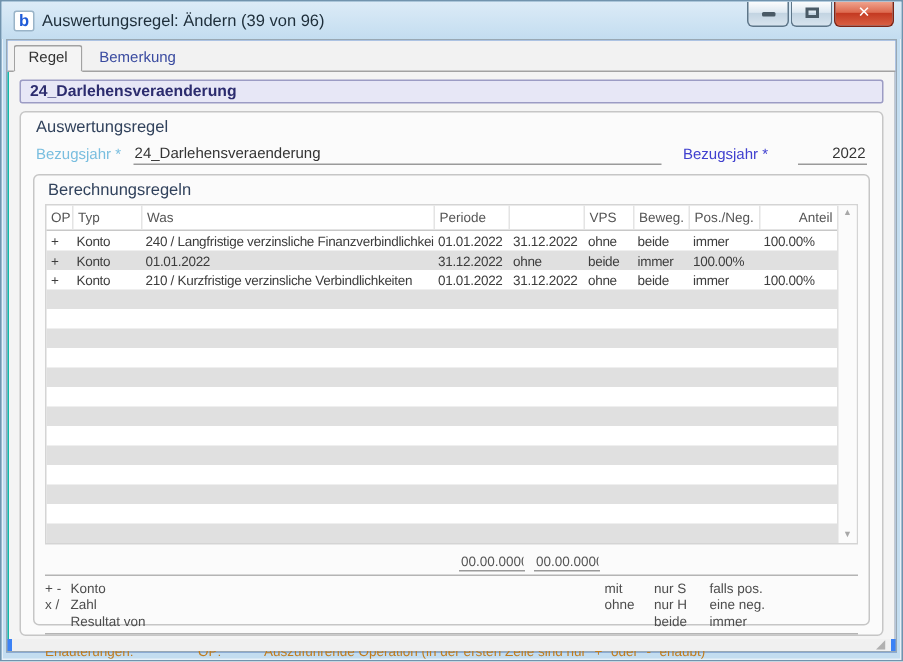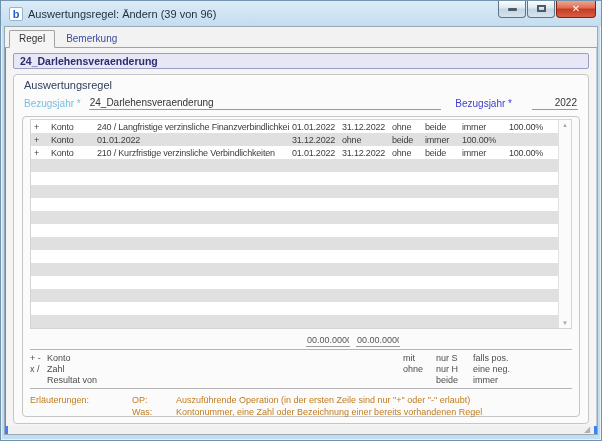--- a/index.html
+++ b/index.html
@@ -184,23 +184,35 @@
 
         <div class="field-row">
           <span class="lbl-bezeichnung">Bezugsjahr *</span>
           <input class="u-field f-bezeichnung" value="24_Darlehensveraenderung" style="">
           <span class="spacer"></span>
           <span class="lbl-bezugsjahr">Bezugsjahr *</span>
           <input class="u-field f-bezugsjahr" value="2022" style="">
         </div>
 
         <div class="groupbox gb-inner">
+          <div class="gb-label">Berechnungsregeln</div>
 
           <div class="table-wrap">
             <div class="table-main">
+              <div class="grid-cols thead">
+                <div>OP</div>
+                <div>Typ</div>
+                <div>Was</div>
+                <div>Periode</div>
+                <div></div>
+                <div>VPS</div>
+                <div>Beweg.</div>
+                <div>Pos./Neg.</div>
+                <div class="num">Anteil</div>
+              </div>
               <div id="rules-body">
                   <div class="grid-cols trow">
                     <div>+</div>
                     <div>Konto</div>
                     <div>240 / Langfristige verzinsliche Finanzverbindlichkeiten</div>
                     <div>01.01.2022</div>
                     <div>31.12.2022</div>
                     <div>ohne</div>
                     <div>beide</div>
                     <div>immer</div>

